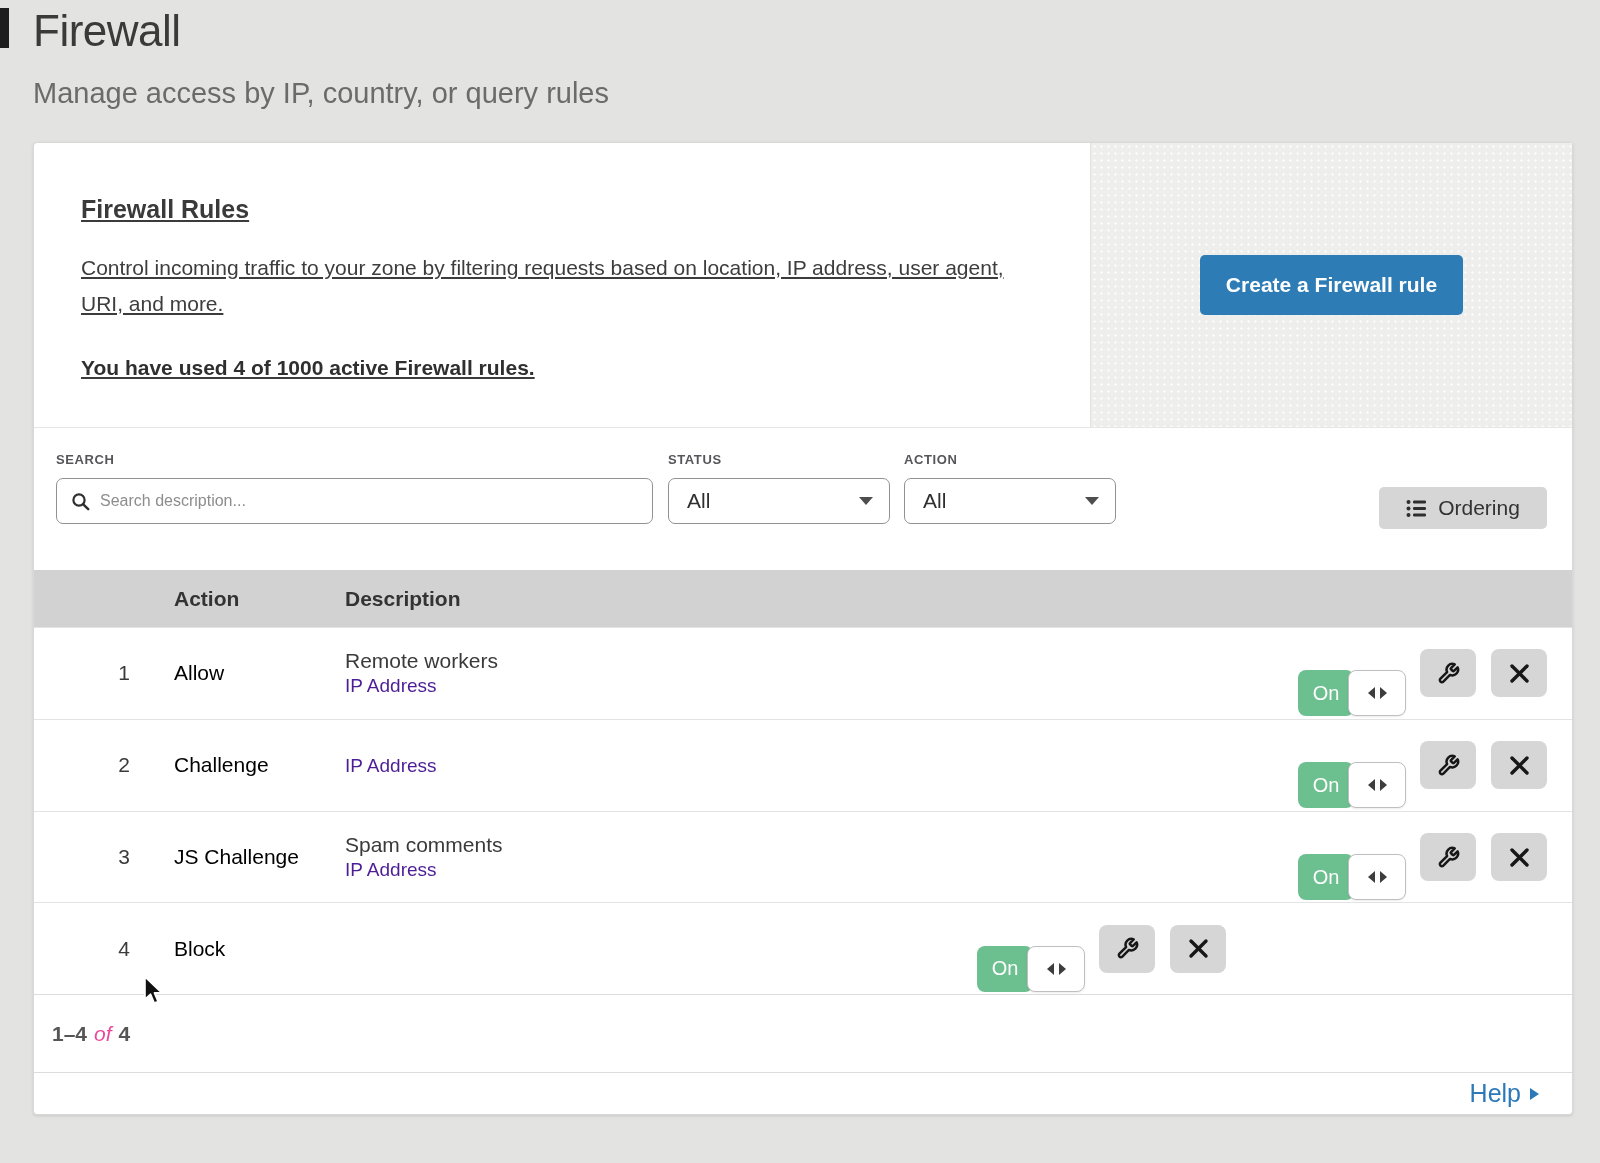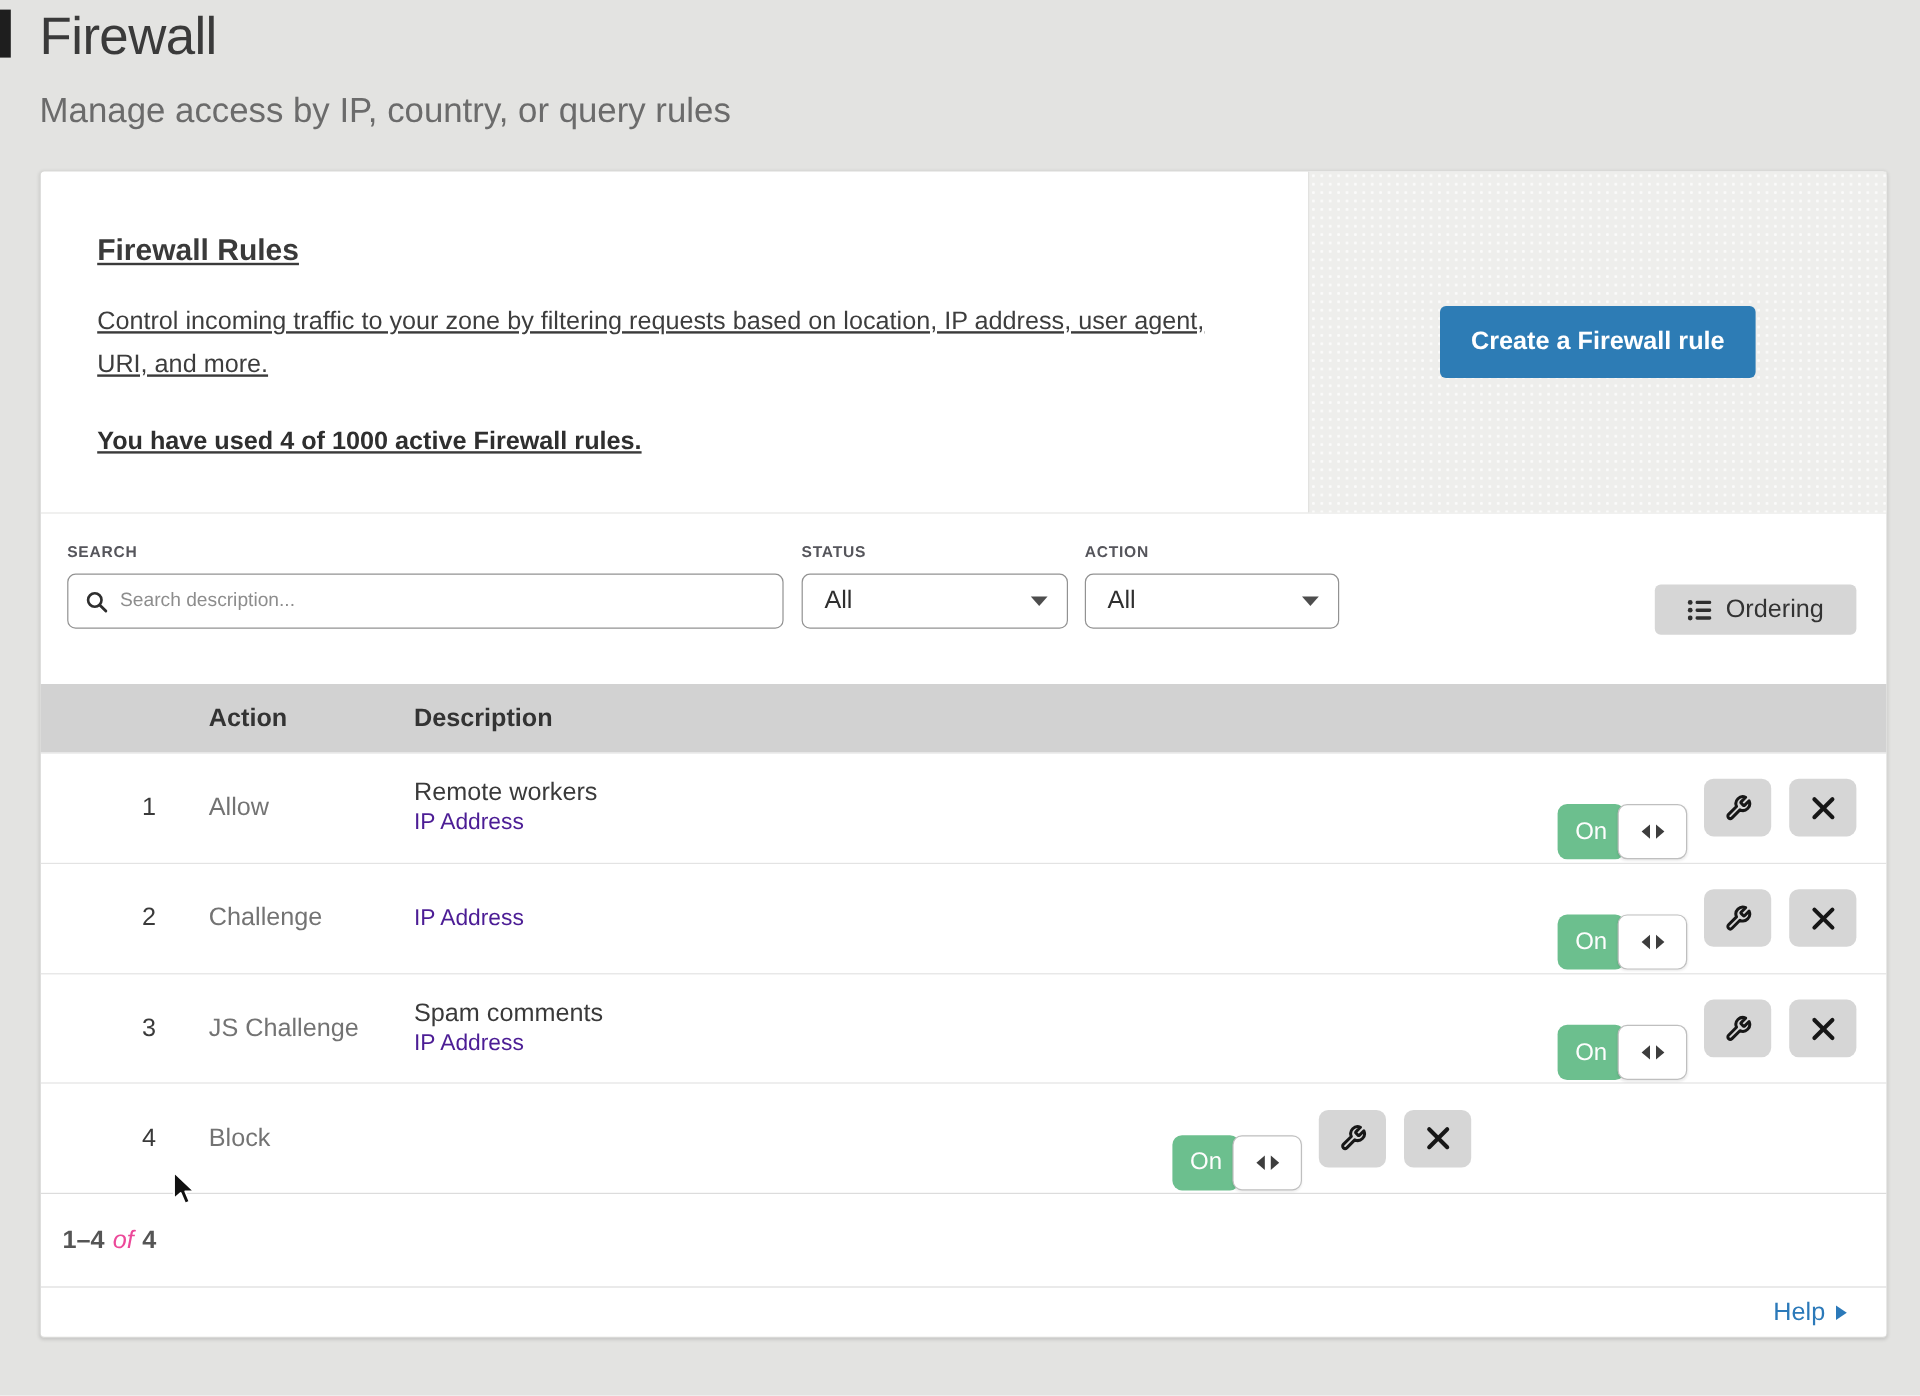--- a/index.html
+++ b/index.html
@@ -71,21 +71,21 @@
     display:flex; align-items:center; justify-content:center; gap:11px;
     font-family:inherit; font-size:21px; color:#333;
   }
 
   
   .trow { display:grid; grid-template-columns:140px 171px 1fr 321px; align-items:center; }
   .thead { height:57px; background:#d2d2d2; font-weight:700; font-size:21px; color:#333; }
   .rule-row { height:92px; border-top:1px solid #e3e3e3; font-size:21px; }
   .rule-row:first-of-type { border-top:none; }
   .cell-num { text-align:right; padding-right:44px; color:#3a3a3a; }
-  .cell-action { color:#737373; }
+  .cell-action { color:#000000; }
   .cell-desc .desc-title { color:#3a3a3a; font-size:21px; }
   .cell-desc .desc-sub { color:#4c1d95; font-size:19px; margin-top:2px; }
   .cell-controls { display:flex; align-items:center; justify-content:flex-end; padding-right:25px; }
 
   .toggle { display:flex; height:46px; width:108px; cursor:pointer;margin-top:40px; }
   .toggle-on {
     width:66px; background:#6cbf8e; border-radius:8px; color:#fdfdfd; font-size:20px;
     display:flex; align-items:center; justify-content:center; position:relative; z-index:0;
   }
   .toggle-handle {
@@ -107,21 +107,21 @@
   .pagination {
     height:78px; border-top:1px solid #dcdcdc; display:flex; align-items:center;
     padding-left:18px; font-size:21px; gap:7px;
   }
   .pg-strong { color:#555; font-weight:700; }
   .pg-of { color:#ec4899;font-style:italic; }
   .card-footer {
     height:42px; border-top:1px solid #dcdcdc; display:flex; align-items:center;
     justify-content:flex-end; padding-right:33px;
   }
-  .help-link { display:flex; align-items:center; gap:9px; color:#2b79b9; font-size:21px; cursor:pointer; text-decoration:none; }
+  .help-link { display:flex; align-items:center; gap:9px; color:#2b79b9; font-size:25px; cursor:pointer; text-decoration:none; }
   .tri-help { width:0; height:0; border-top:6px solid transparent; border-bottom:6px solid transparent; border-left:9px solid #2b79b9; }
 
   .mouse-cursor { position:absolute; left:141px; top:976px; z-index:10; pointer-events:none; }
 </style>
 </head>
 <body>
 
 <div class="edge-artifact"></div>
 
 <header class="page-header">

